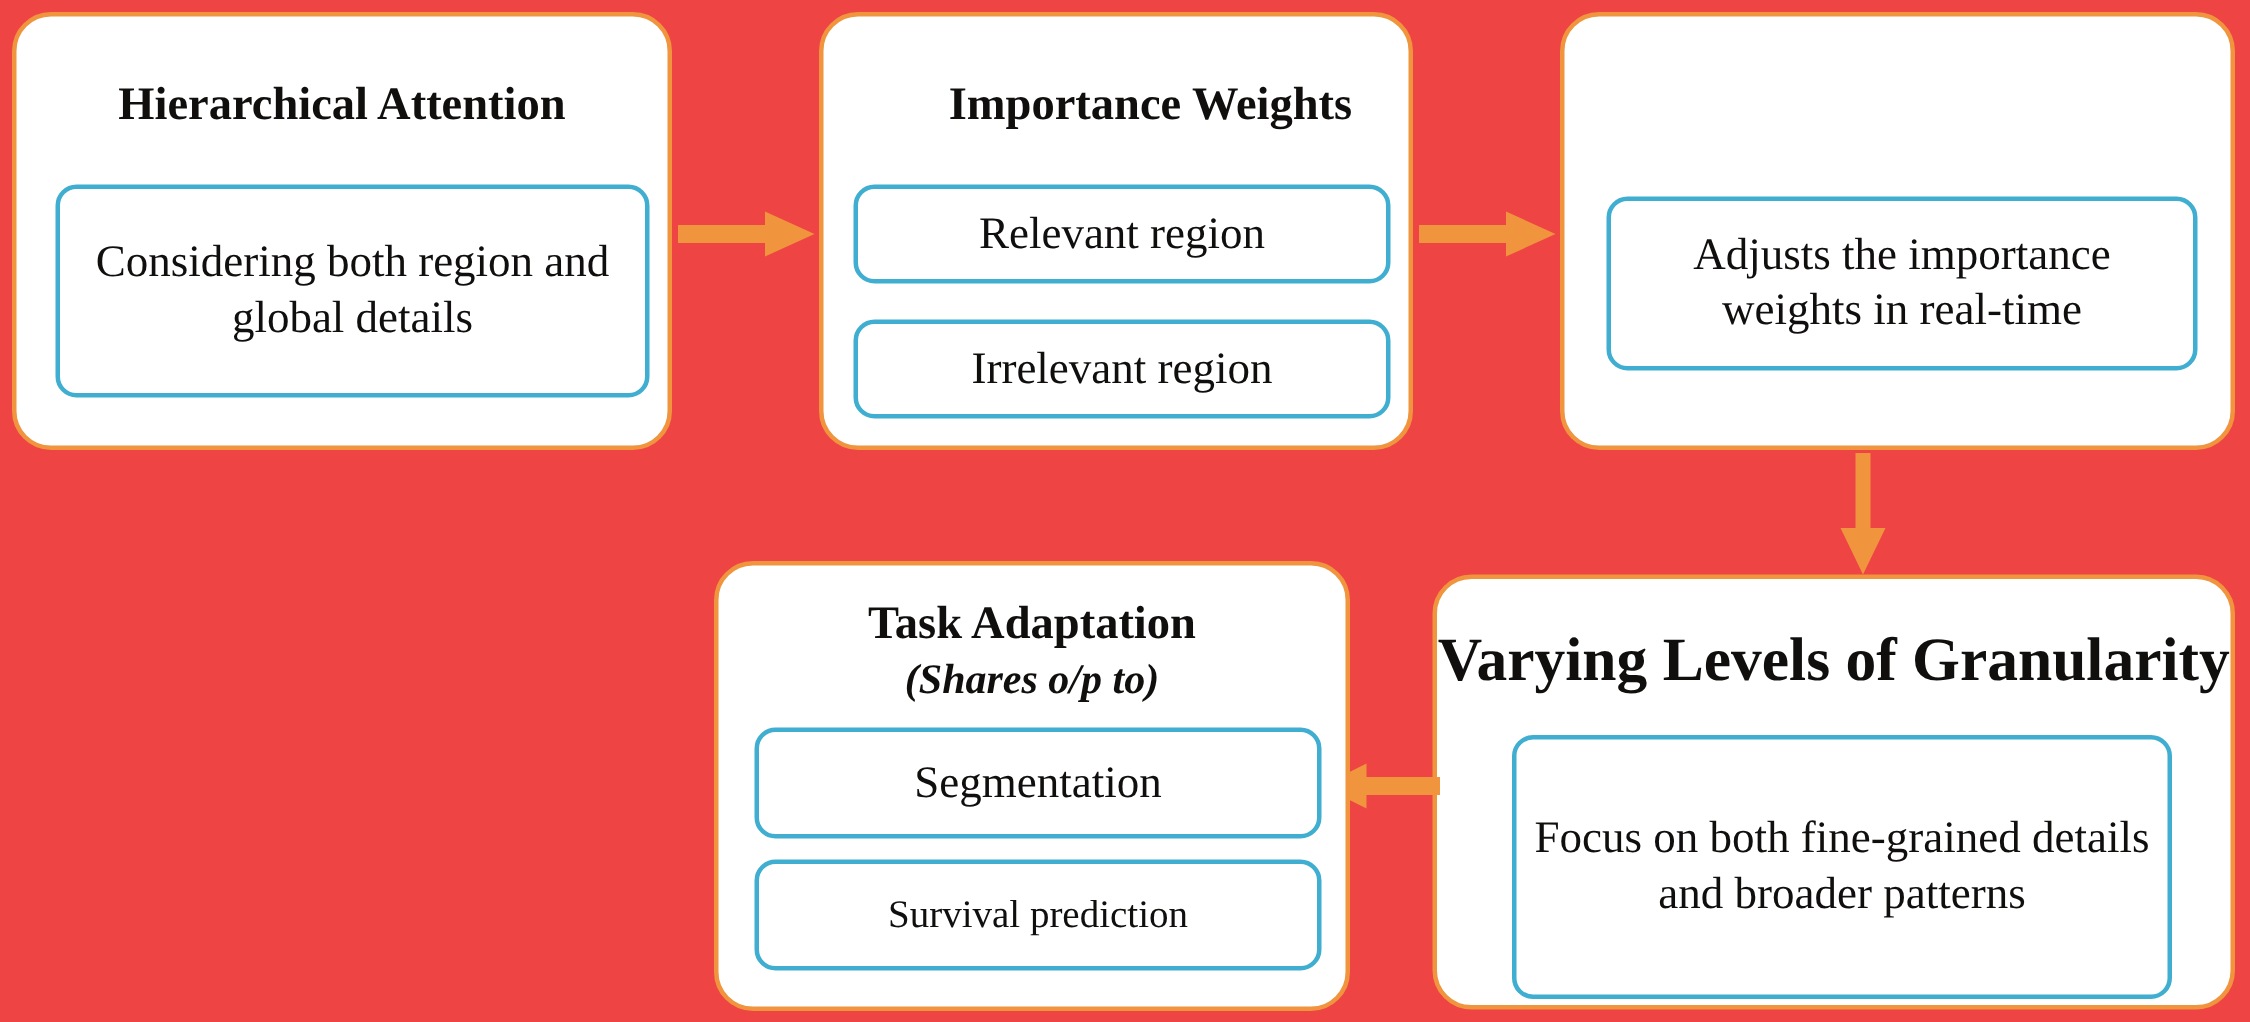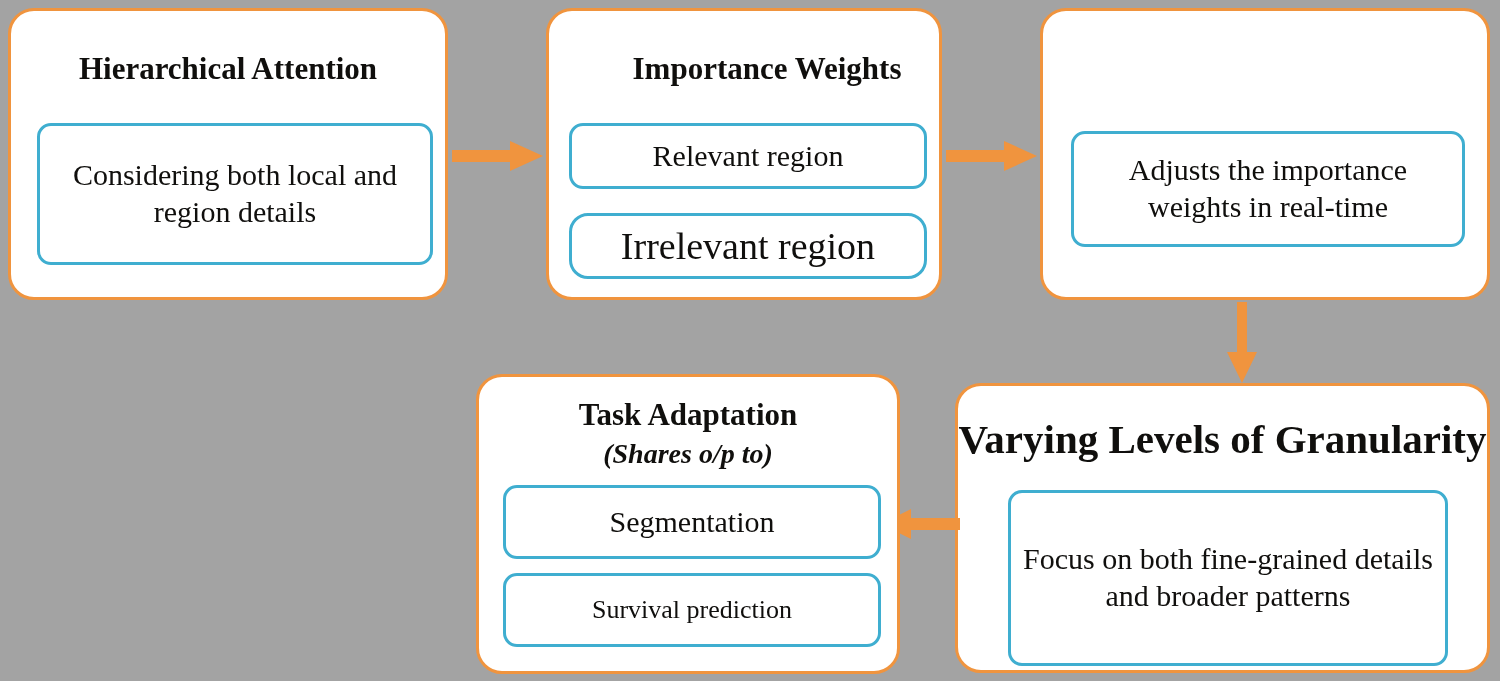--- a/index.html
+++ b/index.html
@@ -4,21 +4,21 @@
 <style>
   html, body {
     margin: 0;
     padding: 0;
     background: #ffffff;
   }
   #canvas {
     position: relative;
     width: 1500px;
     height: 681px;
-    background: #a3a3a3;
+    background: #ef4444;
     font-family: "Liberation Serif", "DejaVu Serif", serif;
     overflow: hidden;
   }
   .stage-box {
     position: absolute;
     box-sizing: border-box;
     border: 3px solid #F0943E;
     border-radius: 26px;
     background: #ffffff;
   }
@@ -62,33 +62,33 @@
   }
   .arrow svg { display: block; }
 </style>
 </head>
 <body>
 
 <div id="canvas">
 
   <div class="stage-box" style="left:8px; top:8px; width:440px; height:292px;">
     <div class="stage-title" style="top:42px; font-size:31px;">Hierarchical Attention</div>
-    <div class="sub-box" style="left:26px; top:112px; width:396px; height:142px; font-size:30px;">Considering both local and region details</div>
+    <div class="sub-box" style="left:26px; top:112px; width:396px; height:142px; font-size:30px;">Considering both region and global details</div>
   </div>
 
   <div class="arrow" style="left:452px; top:140px; width:92px; height:32px;">
     <svg width="92" height="32" viewBox="0 0 92 32">
       <path d="M0 10 H58 V1 L91 16 L58 31 V22 H0 Z" fill="#F0943E"></path>
     </svg>
   </div>
 
   <div class="stage-box" style="left:546px; top:8px; width:396px; height:292px;">
     <div class="stage-title" style="top:42px; font-size:31px;margin-left:46px;">Importance Weights</div>
     <div class="sub-box" style="left:20px; top:112px; width:358px; height:66px; font-size:30px;">Relevant region</div>
-    <div class="sub-box" style="left:20px; top:202px; width:358px; height:66px; font-size:38px;border-radius:19px;">Irrelevant region</div>
+    <div class="sub-box" style="left:20px; top:202px; width:358px; height:66px; font-size:30px;">Irrelevant region</div>
   </div>
 
   <div class="arrow" style="left:946px; top:140px; width:92px; height:32px;">
     <svg width="92" height="32" viewBox="0 0 92 32">
       <path d="M0 10 H58 V1 L91 16 L58 31 V22 H0 Z" fill="#F0943E"></path>
     </svg>
   </div>
 
   <div class="stage-box" style="left:1040px; top:8px; width:450px; height:292px;">
     <div class="sub-box" style="left:28px; top:120px; width:394px; height:116px; font-size:30px;">Adjusts the importance weights in real-time</div>

